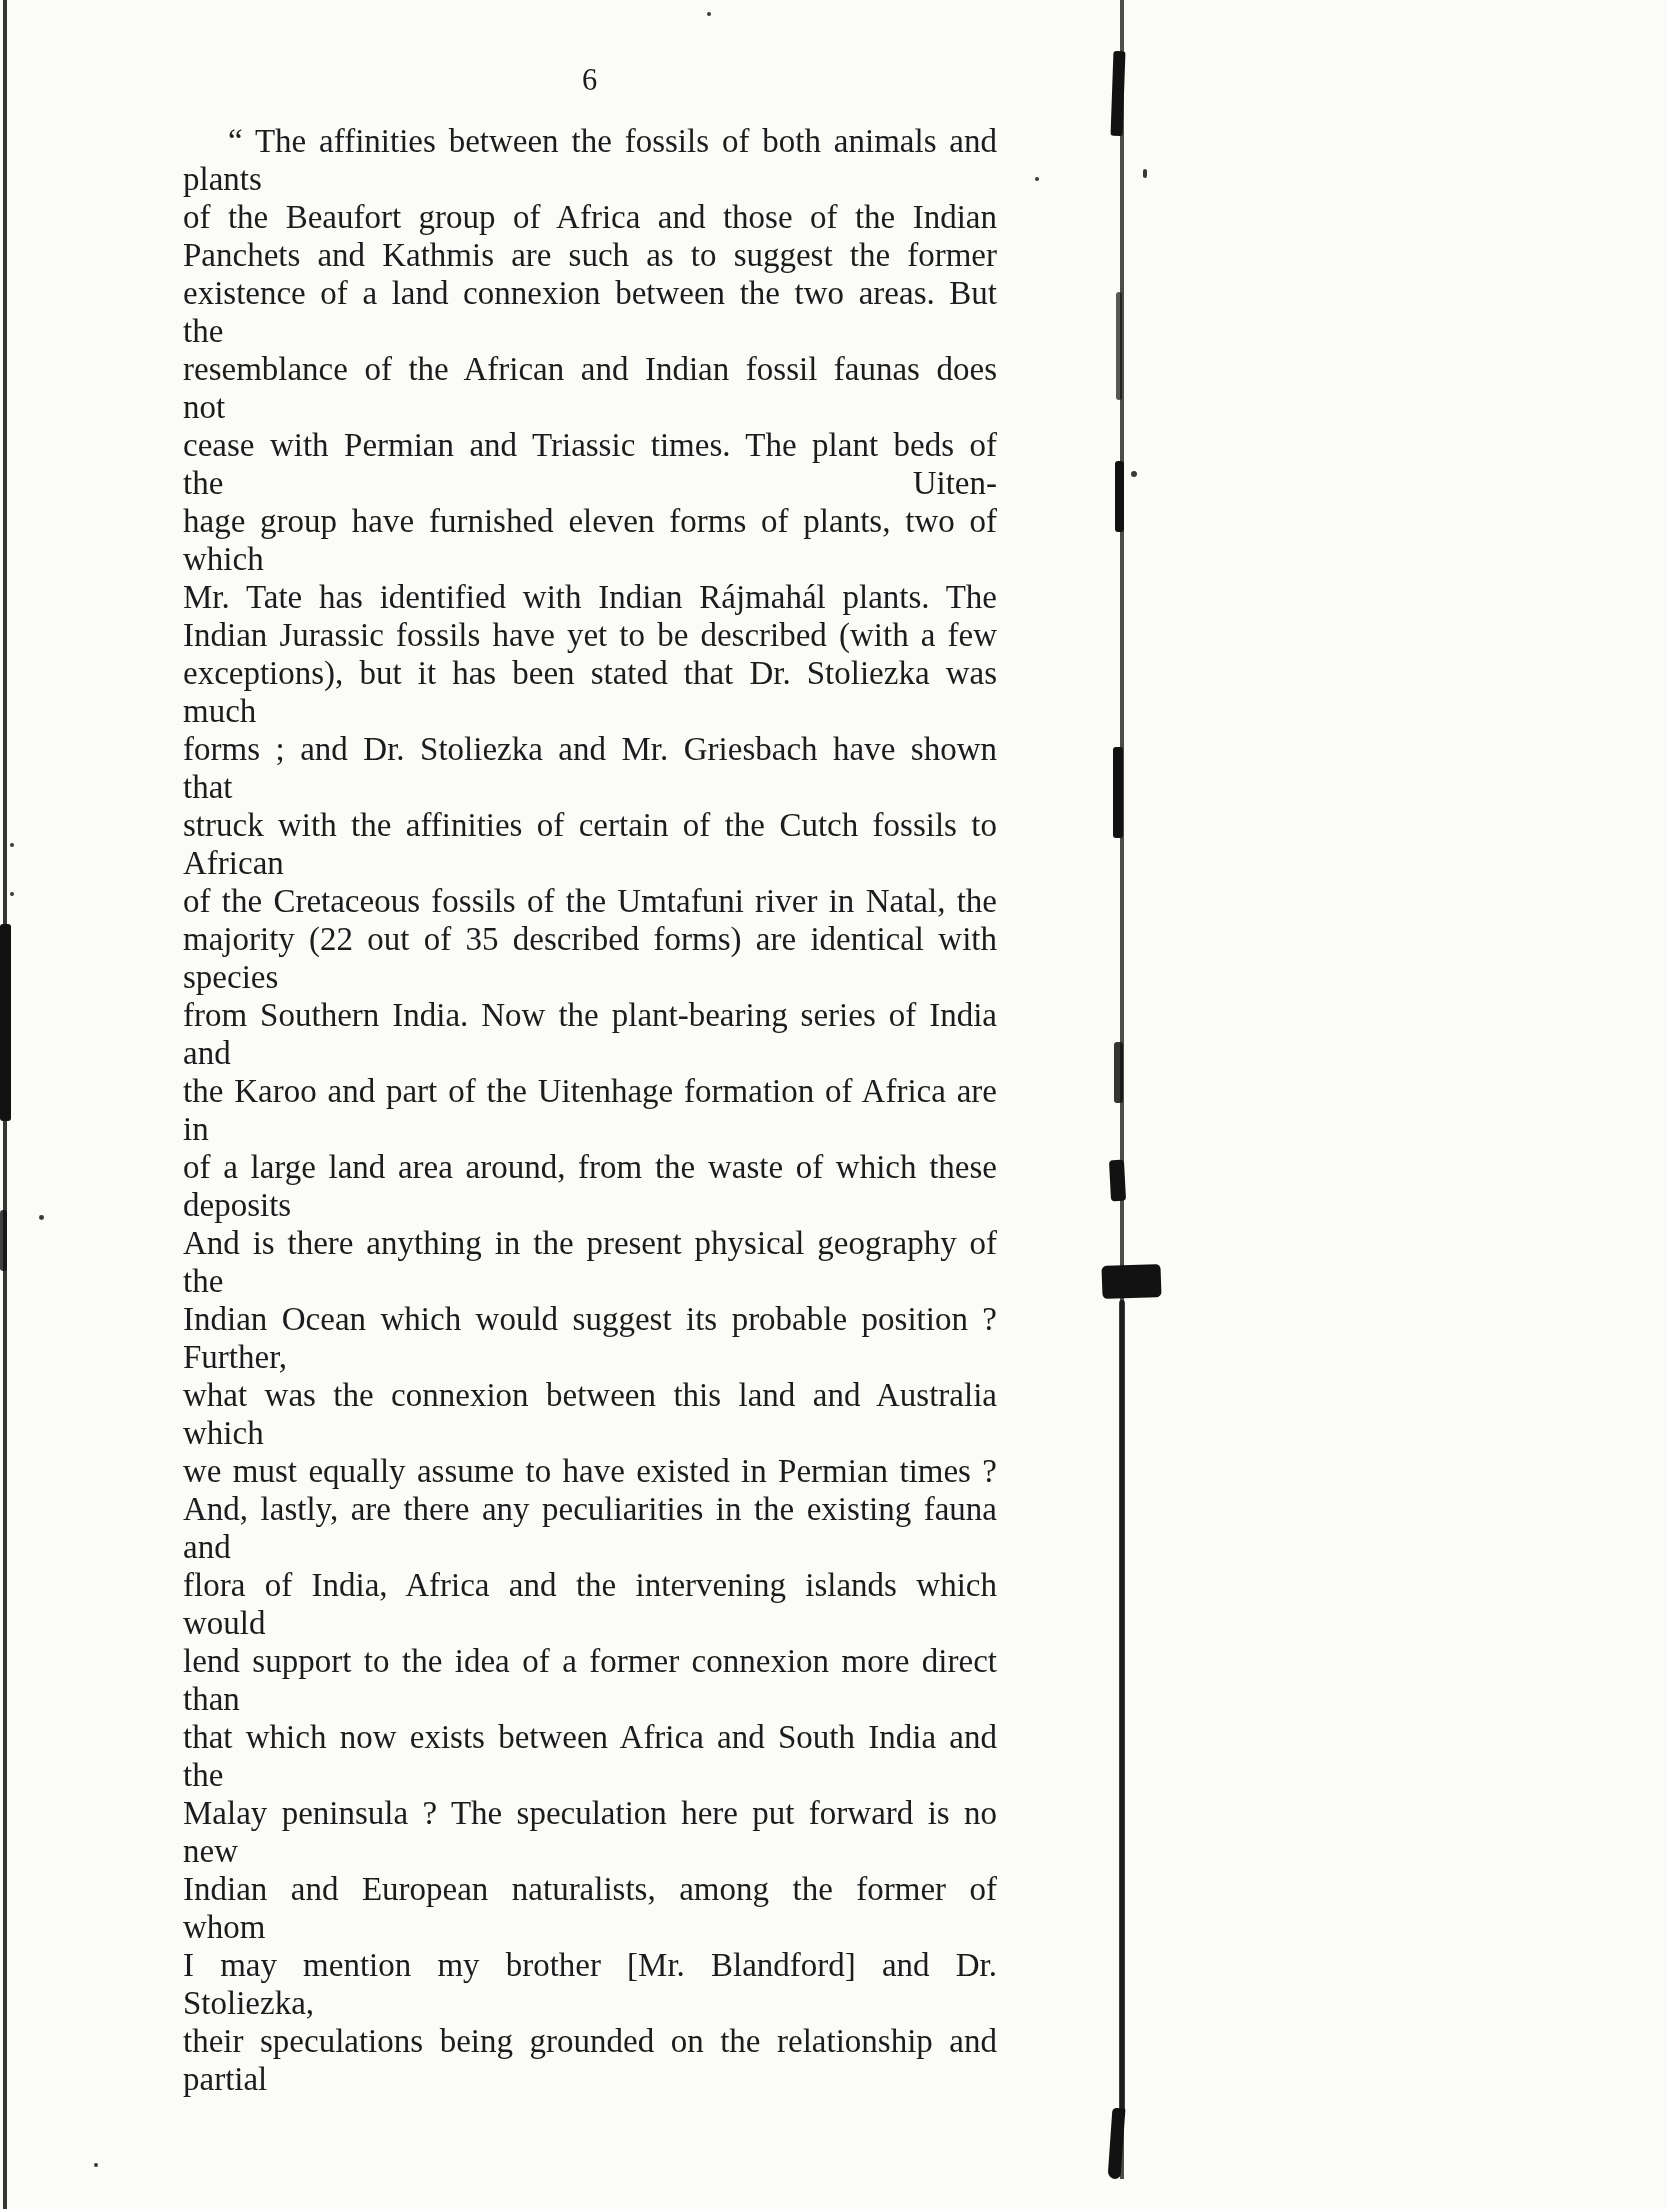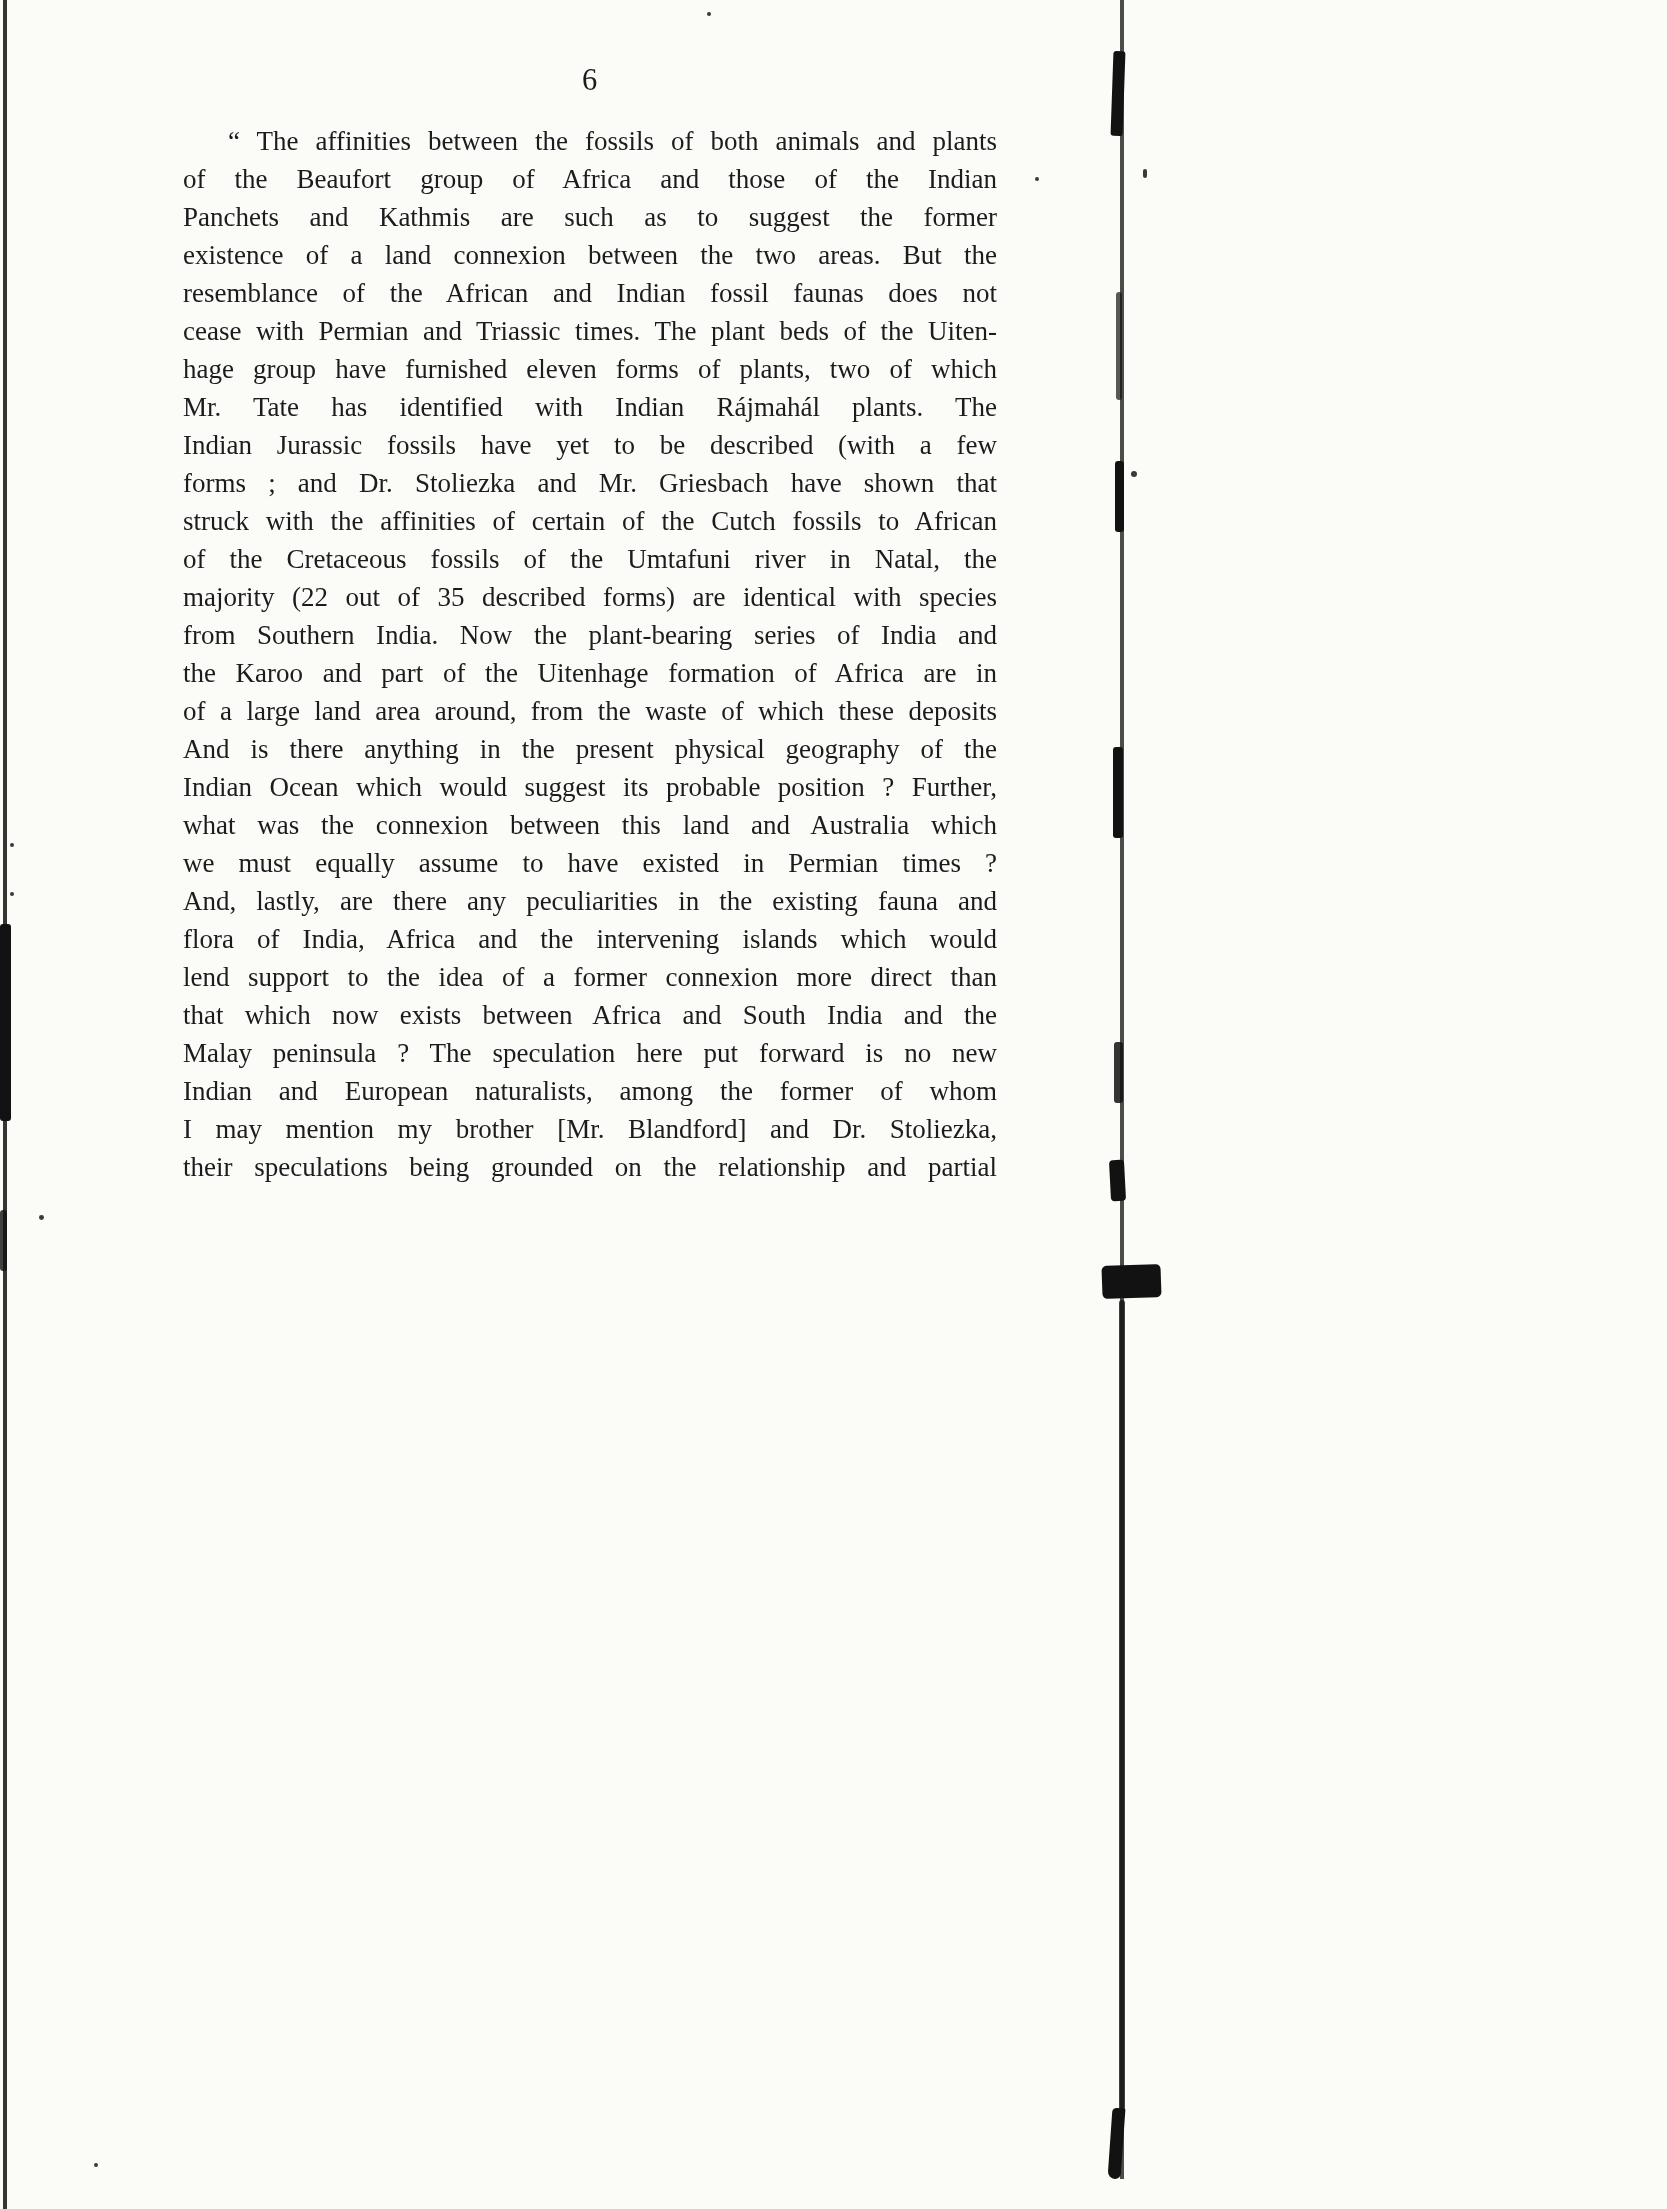--- a/index.html
+++ b/index.html
@@ -27,21 +27,21 @@
     width:814px;
     text-align:center;
     font-size:30.5px;
     letter-spacing:1px;
   }
   .text-block{
     position:absolute;
     top:122px;
     left:183px;
     width:814px;
-    font-size:27px;
+    font-size:33px;
     line-height:38px;
     word-spacing:2px;
   }
   .line{
     text-align:justify;
     text-align-last:justify;
     -moz-text-align-last:justify;
     white-space:normal;
   }
   .line.first{
@@ -82,20 +82,21 @@
   <div class="text-block" id="text-block">
       <div class="line first">“ The affinities between the fossils of both animals and plants</div>
       <div class="line">of the Beaufort group of Africa and those of the Indian</div>
       <div class="line">Panchets and Kathmis are such as to suggest the former</div>
       <div class="line">existence of a land connexion between the two areas. But the</div>
       <div class="line">resemblance of the African and Indian fossil faunas does not</div>
       <div class="line">cease with Permian and Triassic times. The plant beds of the Uiten-</div>
       <div class="line">hage group have furnished eleven forms of plants, two of which</div>
       <div class="line">Mr. Tate has identified with Indian Rájmahál plants. The</div>
       <div class="line">Indian Jurassic fossils have yet to be described (with a few</div>
+      <div class="line">exceptions), but it has been stated that Dr. Stoliezka was much</div>
       <div class="line">forms ; and Dr. Stoliezka and Mr. Griesbach have shown that</div>
       <div class="line">struck with the affinities of certain of the Cutch fossils to African</div>
       <div class="line">of the Cretaceous fossils of the Umtafuni river in Natal, the</div>
       <div class="line">majority (22 out of 35 described forms) are identical with species</div>
       <div class="line">from Southern India. Now the plant-bearing series of India and</div>
       <div class="line">the Karoo and part of the Uitenhage formation of Africa are in</div>
       <div class="line">of a large land area around, from the waste of which these deposits</div>
       <div class="line">And is there anything in the present physical geography of the</div>
       <div class="line">Indian Ocean which would suggest its probable position ? Further,</div>
       <div class="line">what was the connexion between this land and Australia which</div>

